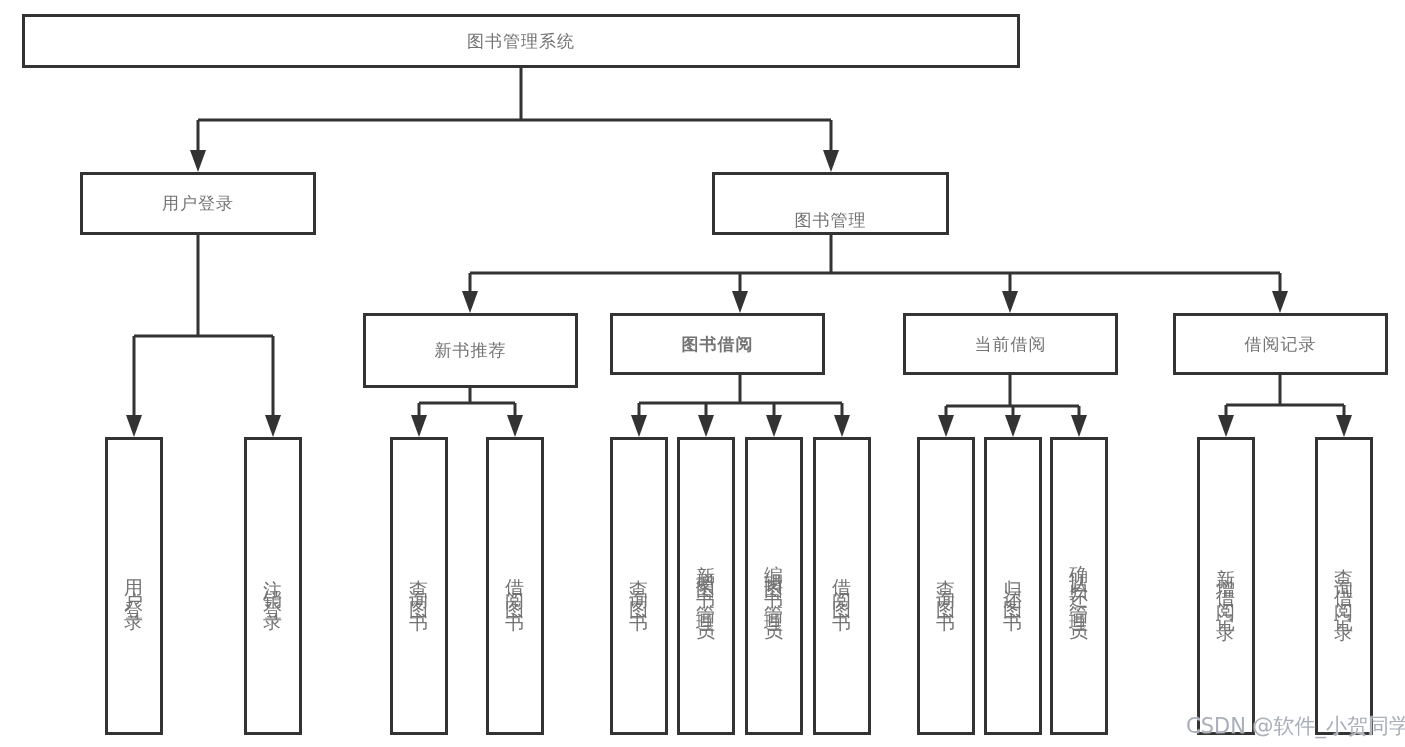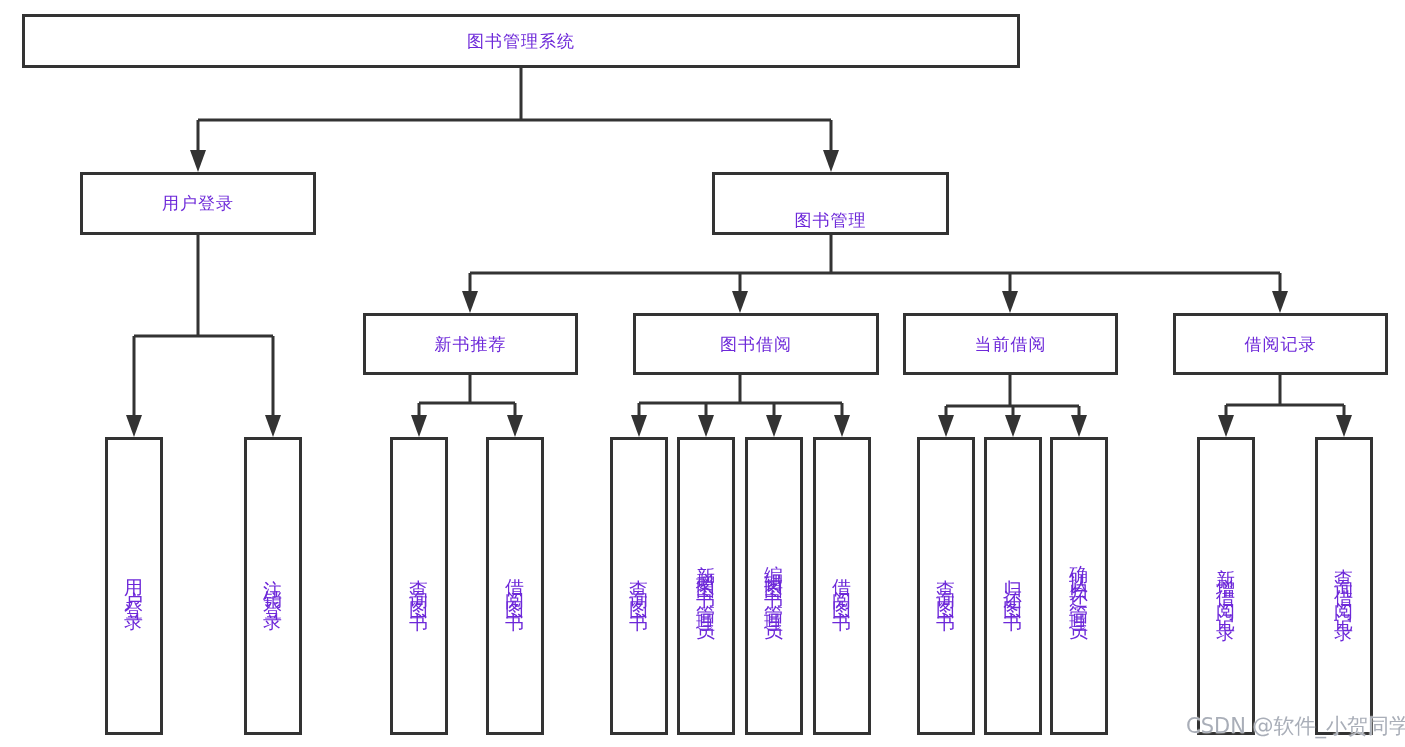--- a/index.html
+++ b/index.html
@@ -14,21 +14,21 @@
   svg.wires { position: absolute; left: 0; top: 0; z-index: 1; }
   .node {
     position: absolute;
     box-sizing: border-box;
     background: #ffffff;
     border: 3px solid #333333;
     display: flex;
     align-items: center;
     justify-content: center;
     z-index: 2;
-    color: #6d28d9;
+    color: #737373;
   }
   .hbox span {
     font-size: 17px;
     letter-spacing: 1px;
     white-space: nowrap;
   }
   .vbox { width: 58px; height: 298px; top: 437px; }
   .vbox span {
     writing-mode: vertical-rl;
     text-orientation: mixed;
@@ -97,24 +97,24 @@
     <span>图书管理系统</span>
   </div>
 
   <div class="node hbox" style="left:80px; top:172px; width:236px; height:63px;">
     <span>用户登录</span>
   </div>
   <div class="node hbox" style="left:712px; top:172px; width:237px; height:63px;align-items:flex-end;">
     <span>图书管理</span>
   </div>
 
-  <div class="node hbox" style="left:363px; top:313px; width:215px; height:62px;">
+  <div class="node hbox" style="left:363px; top:313px; width:215px; height:75px;">
     <span>新书推荐</span>
   </div>
-  <div class="node hbox" style="left:633px; top:313px; width:246px; height:62px;">
+  <div class="node hbox" style="left:610px; top:313px; width:215px; height:62px;font-weight:bold;">
     <span>图书借阅</span>
   </div>
   <div class="node hbox" style="left:1173px; top:313px; width:215px; height:62px;">
     <span>借阅记录</span>
   </div>
   <div class="node hbox" style="left:903px; top:313px; width:215px; height:62px;">
     <span>当前借阅</span>
   </div>
 
   <div class="node vbox" style="left:105px;">

